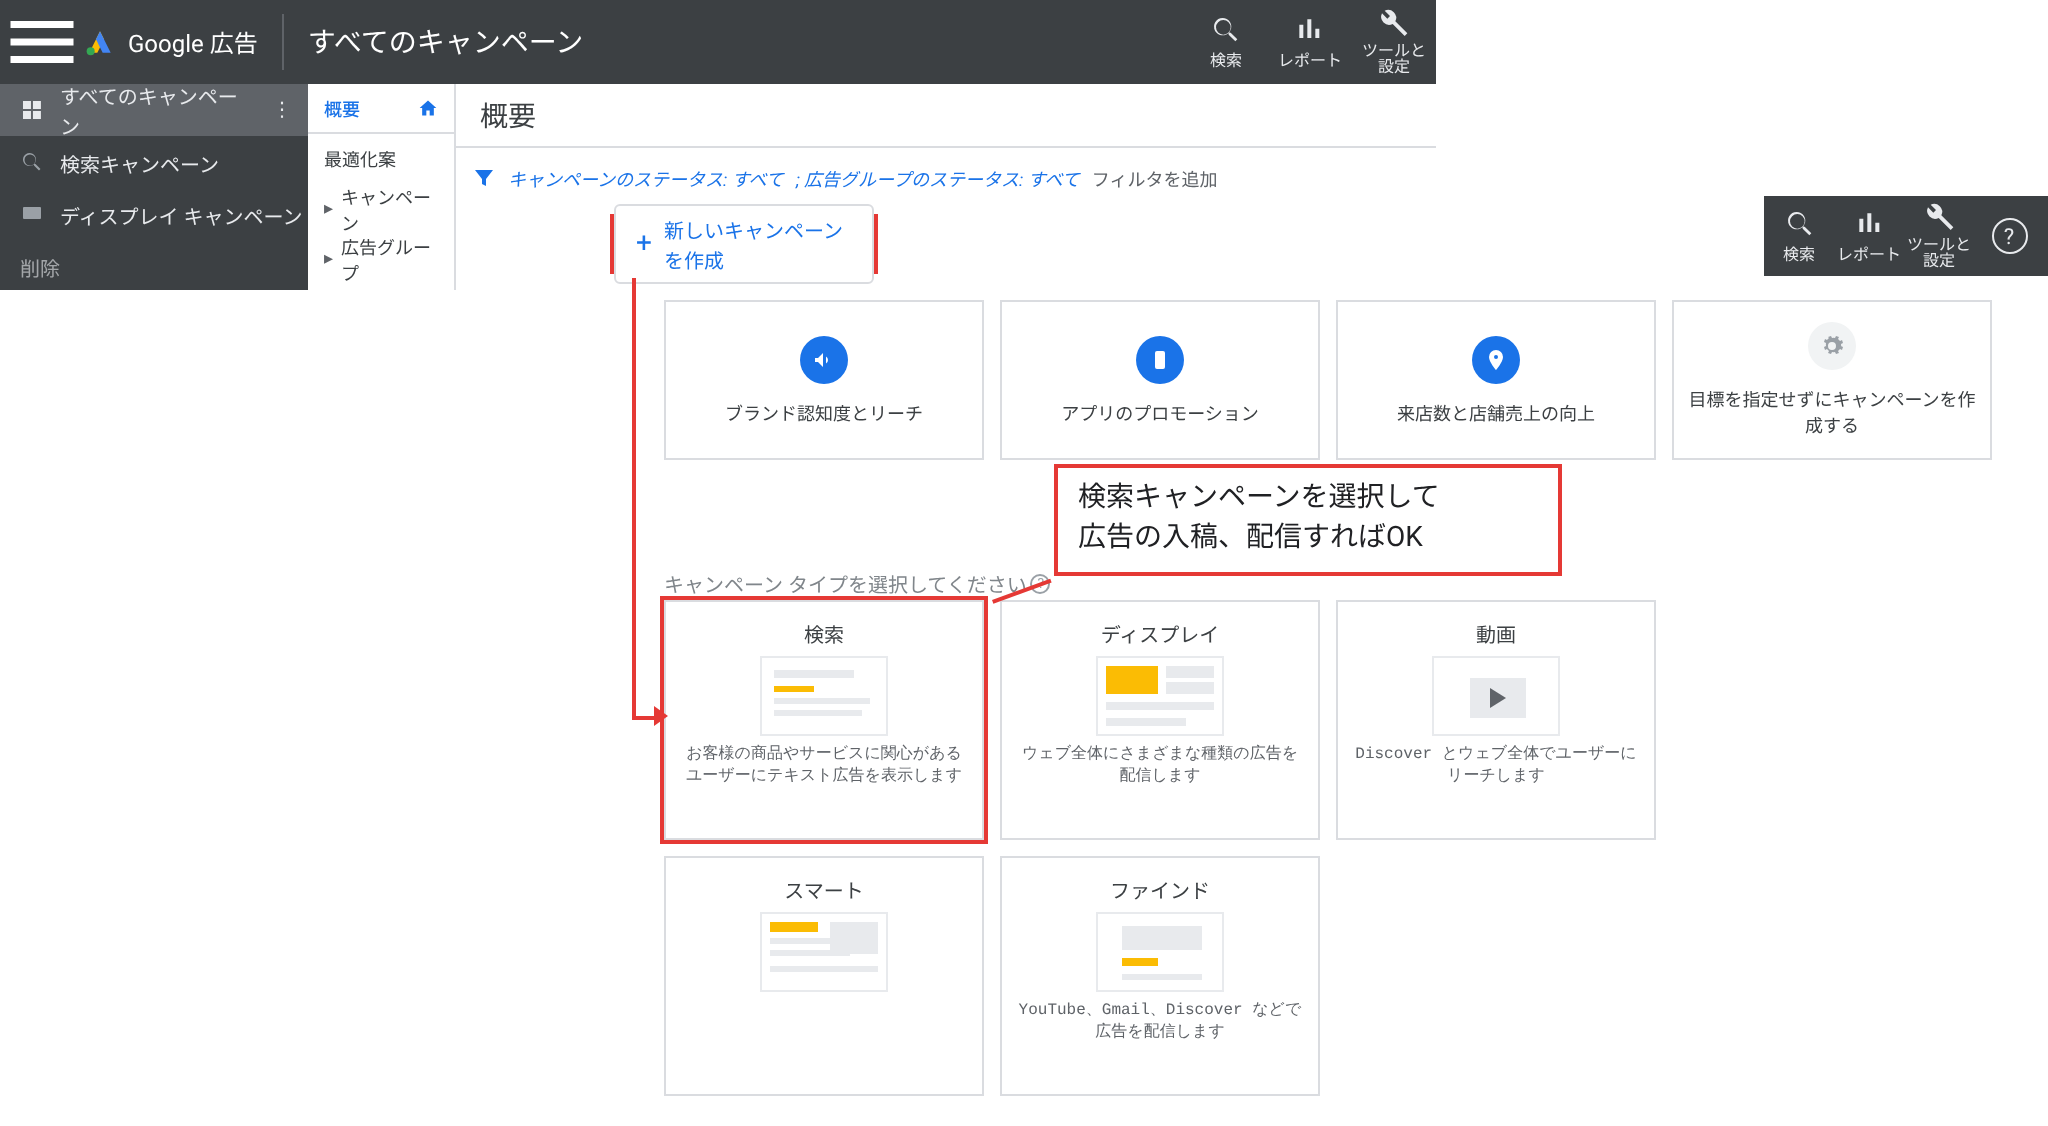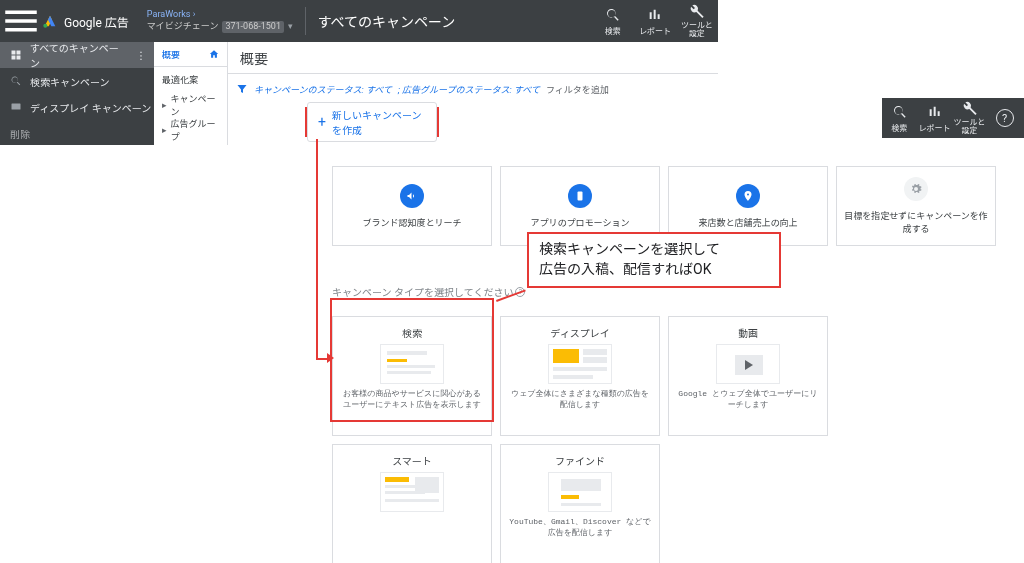--- a/index.html
+++ b/index.html
@@ -46,21 +46,21 @@
   
   .new-campaign-box { position: absolute; left: 305px; top: 107px; width: 134px; height: 30px; border: 2px solid #e53935; display: flex; align-items: center; justify-content: center; }
   .new-campaign-btn { border: 1px solid #dadce0; border-radius: 3px; padding: 4px 10px; display: flex; align-items: center; gap: 6px; font-size: 10px; color: #1a73e8; background: #fff; }
 
   
   .hdr2 { position: absolute; left: 882px; top: 98px; width: 142px; height: 40px; background: #3c4043; display: flex; align-items: center; }
   .hdr2 .hdr-icon { width: 35px; }
   .help-circle { width: 18px; height: 18px; border: 1.5px solid #e8eaed; border-radius: 50%; display: flex; align-items: center; justify-content: center; font-size: 11px; color: #e8eaed; }
 
   
-  .cards { position: absolute; display: flex; gap: 8px; margin-top: 16px; }
+  .cards { position: absolute; display: flex; gap: 8px; }
   .goal-cards { left: 332px; top: 150px; }
   .card { width: 160px; height: 80px; border: 1px solid #dadce0; background: #fff; display: flex; flex-direction: column; align-items: center; justify-content: center; gap: 8px; font-size: 9px; color: #3c4043; text-align: center; padding: 0 6px; }
   .card .ico-circle { width: 24px; height: 24px; border-radius: 50%; background: #1a73e8; display: flex; align-items: center; justify-content: center; }
   .card .ico-circle svg { width: 12px; height: 12px; fill: #fff; }
   .card.gear .ico-circle { background: #f1f3f4; }
   .card.gear .ico-circle svg { fill: #9aa0a6; }
 
   
   .section-label { position: absolute; left: 332px; top: 284px; font-size: 10px; color: #80868b; display: flex; align-items: center; gap: 2px; }
   .section-label .q { width: 10px; height: 10px; border: 1px solid #9aa0a6; border-radius: 50%; font-size: 7px; display: flex; align-items: center; justify-content: center; color: #9aa0a6; }
@@ -123,28 +123,20 @@
       </svg>
   </div>
   <div class="logo">
     <svg class="logo-tri" viewBox="0 0 24 24">
         <path d="M4 20L12 4l3 6-5 10z" fill="#fbbc04"></path>
         <path d="M12 4l8 16h-6l-5-10z" fill="#4285f4"></path>
         <circle cx="5" cy="19" r="3" fill="#34a853"></circle>
       </svg>
     <span class="logo-text">Google 広告</span>
   </div>
-  <div class="acct">
-    <div><a href="#">ParaWorks</a> <span style="color:#8ab4f8">›</span></div>
-    <div class="acct-row2">
-      <span>マイビジチェーン</span>
-      <span style="background:#5f6368;border-radius:2px;padding:0 3px">371-068-1501</span>
-      <span style="color:#9aa0a6">▾</span>
-    </div>
-  </div>
   <div class="vsep"></div>
   <div class="hdr1-title">すべてのキャンペーン</div>
   <div class="hdr1-icons">
     <div class="hdr-icon">
       <svg viewBox="0 0 24 24">
           <path d="M15.5 14h-.79l-.28-.27a6.5 6.5 0 10-.7.7l.27.28v.79l5 5L20.49 19zM10 15.5A5.5 5.5 0 1115.5 10 5.5 5.5 0 0110 15.5z"></path>
         </svg>
       <span>検索</span>
     </div>
     <div class="hdr-icon">
@@ -313,21 +305,21 @@
       </div>
     <div class="tc-desc">ウェブ全体にさまざまな種類の広告を配信します</div>
   </div>
   <div class="type-card">
     <div class="tc-title">動画</div>
     <div class="thumb video">
         <div class="v1">
           <div class="tri"></div>
         </div>
       </div>
-    <div class="tc-desc">Google とウェブ全体でユーザーにリーチします</div>
+    <div class="tc-desc">Discover とウェブ全体でユーザーにリーチします</div>
   </div>
 </div>
 
 <div class="cards type-cards2">
   <div class="type-card">
     <div class="tc-title">スマート</div>
     <div class="thumb smart">
         <div class="m1"></div>
         <div class="m2"></div>
         <div class="m3"></div>

